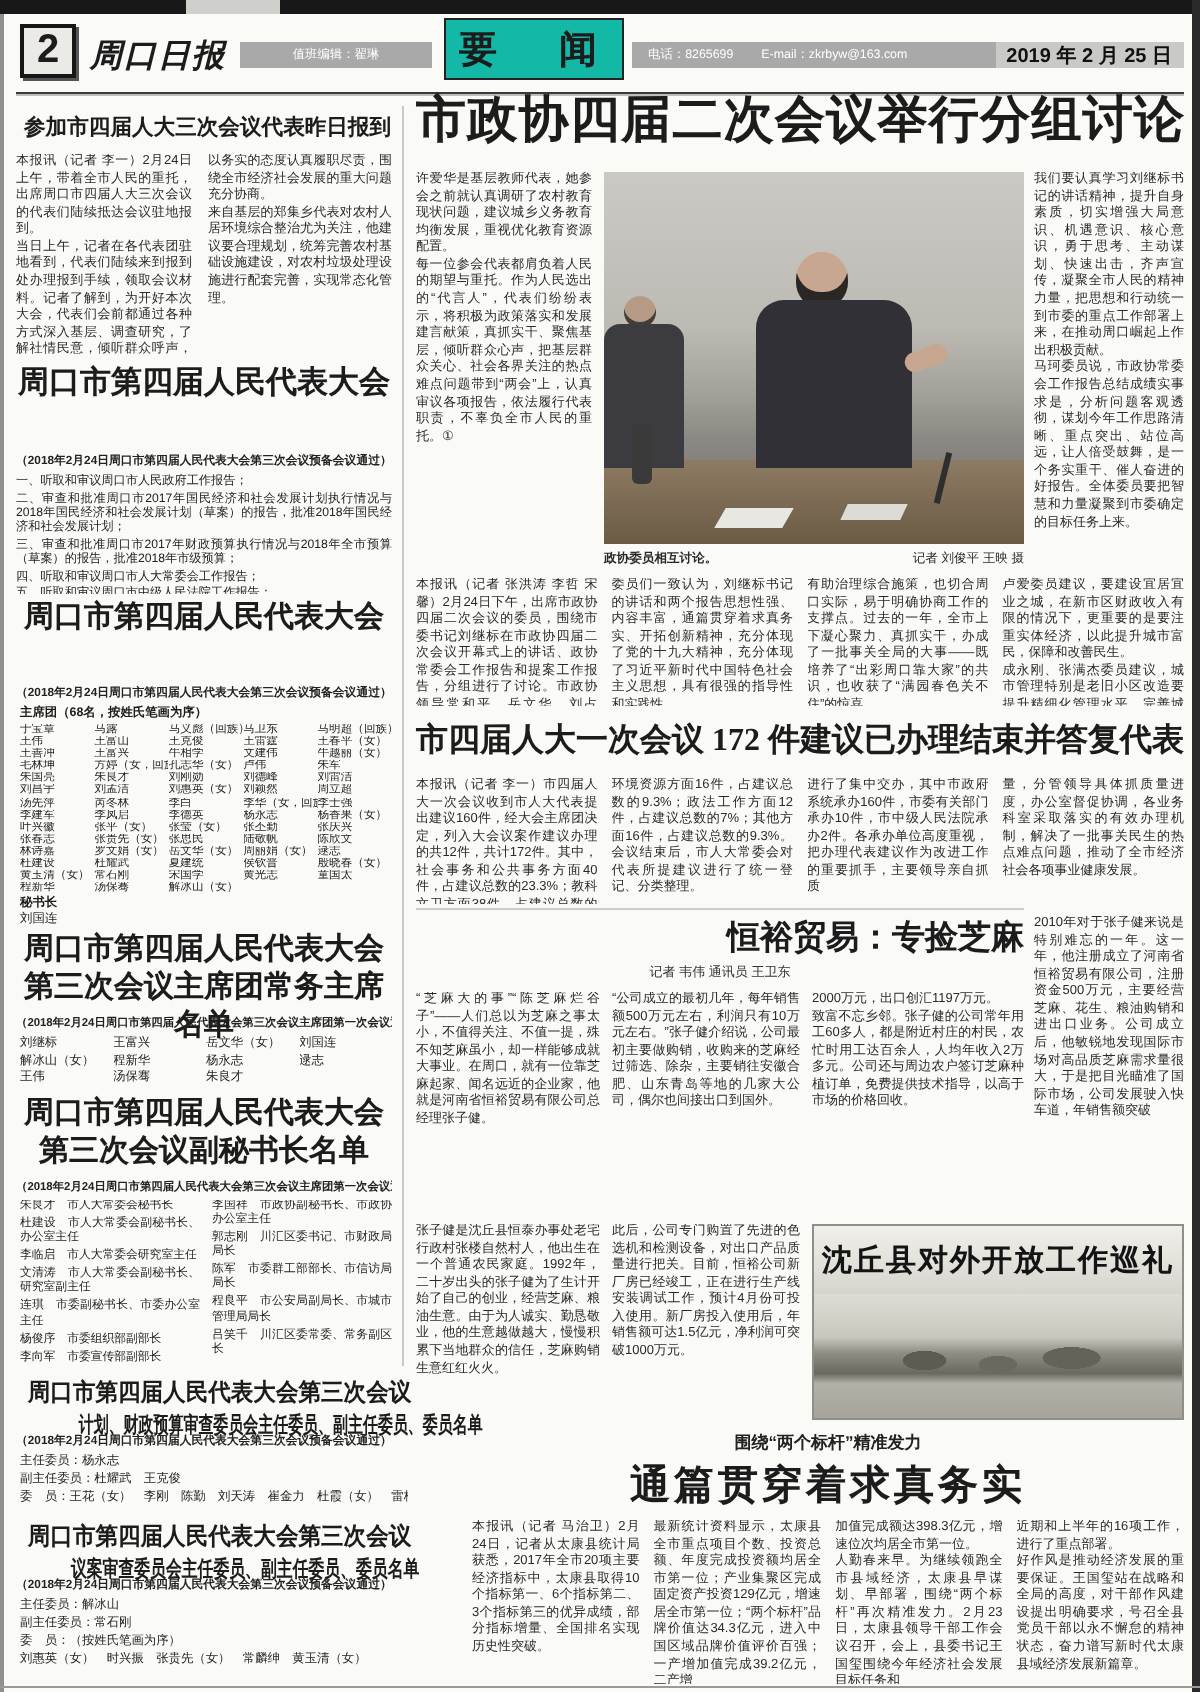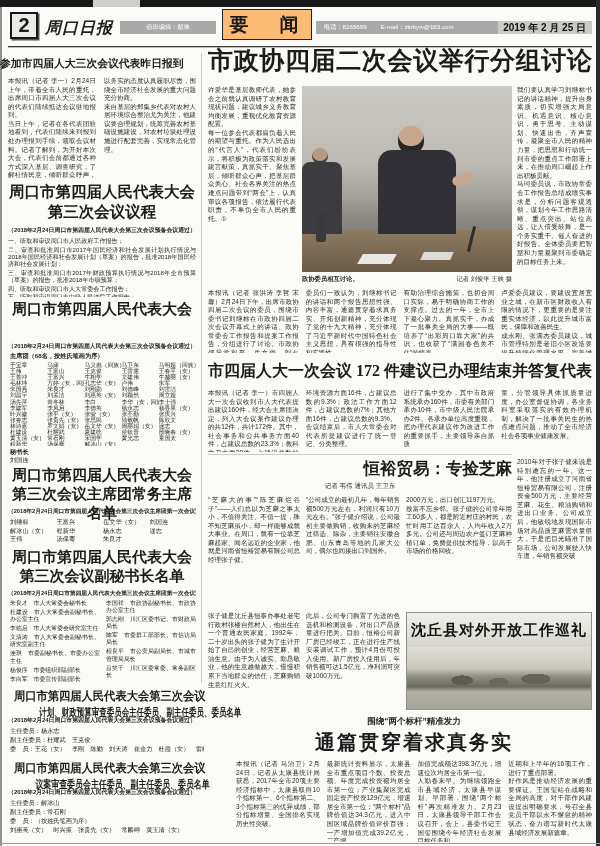--- a/index.html
+++ b/index.html
@@ -33,40 +33,39 @@
 
   <div class="abs" style="left:10px;top:12px;width:28px;height:27px;border:2.5px solid #161616;background:#eceae6;box-shadow:1.5px 1.5px 0 #555;display:flex;align-items:center;justify-content:center;font-size:20px;font-weight:bold;">
       <span>2</span>
     </div>
   <div class="abs serif" style="left:45px;top:15px;width:72px;height:24px;font-size:16px;font-weight:bold;font-style:italic;letter-spacing:1px;display:flex;align-items:flex-end;">
       <span>周口日报</span>
     </div>
   <div class="abs graybar" style="left:120px;top:21px;width:96px;height:13px;justify-content:center;font-size:6.2px;">
       <span>值班编辑：翟琳</span>
     </div>
-  <div class="abs serif" style="left:222px;top:9px;width:90px;height:31px;border:1.5px solid #222;background:#fdba74;display:flex;align-items:center;justify-content:center;font-size:19px;font-weight:bold;letter-spacing:6px;">
+  <div class="abs serif" style="left:222px;top:9px;width:90px;height:31px;border:1.5px solid #222;background:#14b8a6;display:flex;align-items:center;justify-content:center;font-size:19px;font-weight:bold;letter-spacing:6px;">
       <span>要　闻</span>
     </div>
   <div class="abs" style="left:316px;top:21px;width:276px;height:13px;background:linear-gradient(to right,#a9a9a9 66%,#c9c9c5 66%);display:flex;align-items:center;">
     <span style="color:#fff;font-size:6.2px;margin-left:8px;">电话：8265699</span>
     <span style="color:#fff;font-size:6.2px;margin-left:14px;">E-mail：zkrbyw@163.com</span>
     <span style="color:#111;font-size:10px;font-weight:bold;margin-left:auto;margin-right:6px;">2019 年 2 月 25 日</span>
   </div>
   <div class="abs rule-h" style="left:8px;top:46px;width:584px;"></div>
   <div class="abs" style="left:201px;top:53px;width:1px;height:630px;background:#c9c9c5;"></div>
 
-  <div class="abs" style="left:0;top:57px;width:188px;height:16px;font-size:10.8px;font-weight:bold;white-space:nowrap;"><span>参加市四届人大三次会议代表昨日报到</span></div>
+  <div class="abs" style="left:12px;top:57px;width:188px;height:16px;font-size:10.8px;font-weight:bold;white-space:nowrap;"><span>参加市四届人大三次会议代表昨日报到</span></div>
   <div class="abs jbody" style="left:8px;top:77px;width:88px;height:101px;">本报讯（记者 李一）2月24日上午，带着全市人民的重托，出席周口市四届人大三次会议的代表们陆续抵达会议驻地报到。
 当日上午，记者在各代表团驻地看到，代表们陆续来到报到处办理报到手续，领取会议材料。记者了解到，为开好本次大会，代表们会前都通过各种方式深入基层、调查研究，了解社情民意，倾听群众呼声，准备以饱满的热情参会，积极为全市经济社会发展的重大问题献计献策。</div>
   <div class="abs jbody" style="left:104px;top:77px;width:92px;height:101px;">以务实的态度认真履职尽责，围绕全市经济社会发展的重大问题充分协商。
 来自基层的郑集乡代表对农村人居环境综合整治尤为关注，他建议要合理规划，统筹完善农村基础设施建设，对农村垃圾处理设施进行配套完善，实现常态化管理。</div>
 
   <div class="abs serif hl2" style="left:8px;top:182px;width:188px;font-size:15.5px;">
     <div>周口市第四届人民代表大会</div>
-    <div>第三次会议议程</div>
   </div>
   <div class="abs note" style="left:8px;top:226px;width:188px;font-size:5.9px;">（2018年2月24日周口市第四届人民代表大会第三次会议预备会议通过）</div>
   <div class="abs" style="left:8px;top:237px;width:188px;height:60px;overflow:hidden;">
       <span class="agenda-item">一、听取和审议周口市人民政府工作报告；</span>
       <span class="agenda-item">二、审查和批准周口市2017年国民经济和社会发展计划执行情况与2018年国民经济和社会发展计划（草案）的报告，批准2018年国民经济和社会发展计划；</span>
       <span class="agenda-item">三、审查和批准周口市2017年财政预算执行情况与2018年全市预算（草案）的报告，批准2018年市级预算；</span>
       <span class="agenda-item">四、听取和审议周口市人大常委会工作报告；</span>
       <span class="agenda-item">五、听取和审议周口市中级人民法院工作报告；</span>
     </div>
 

